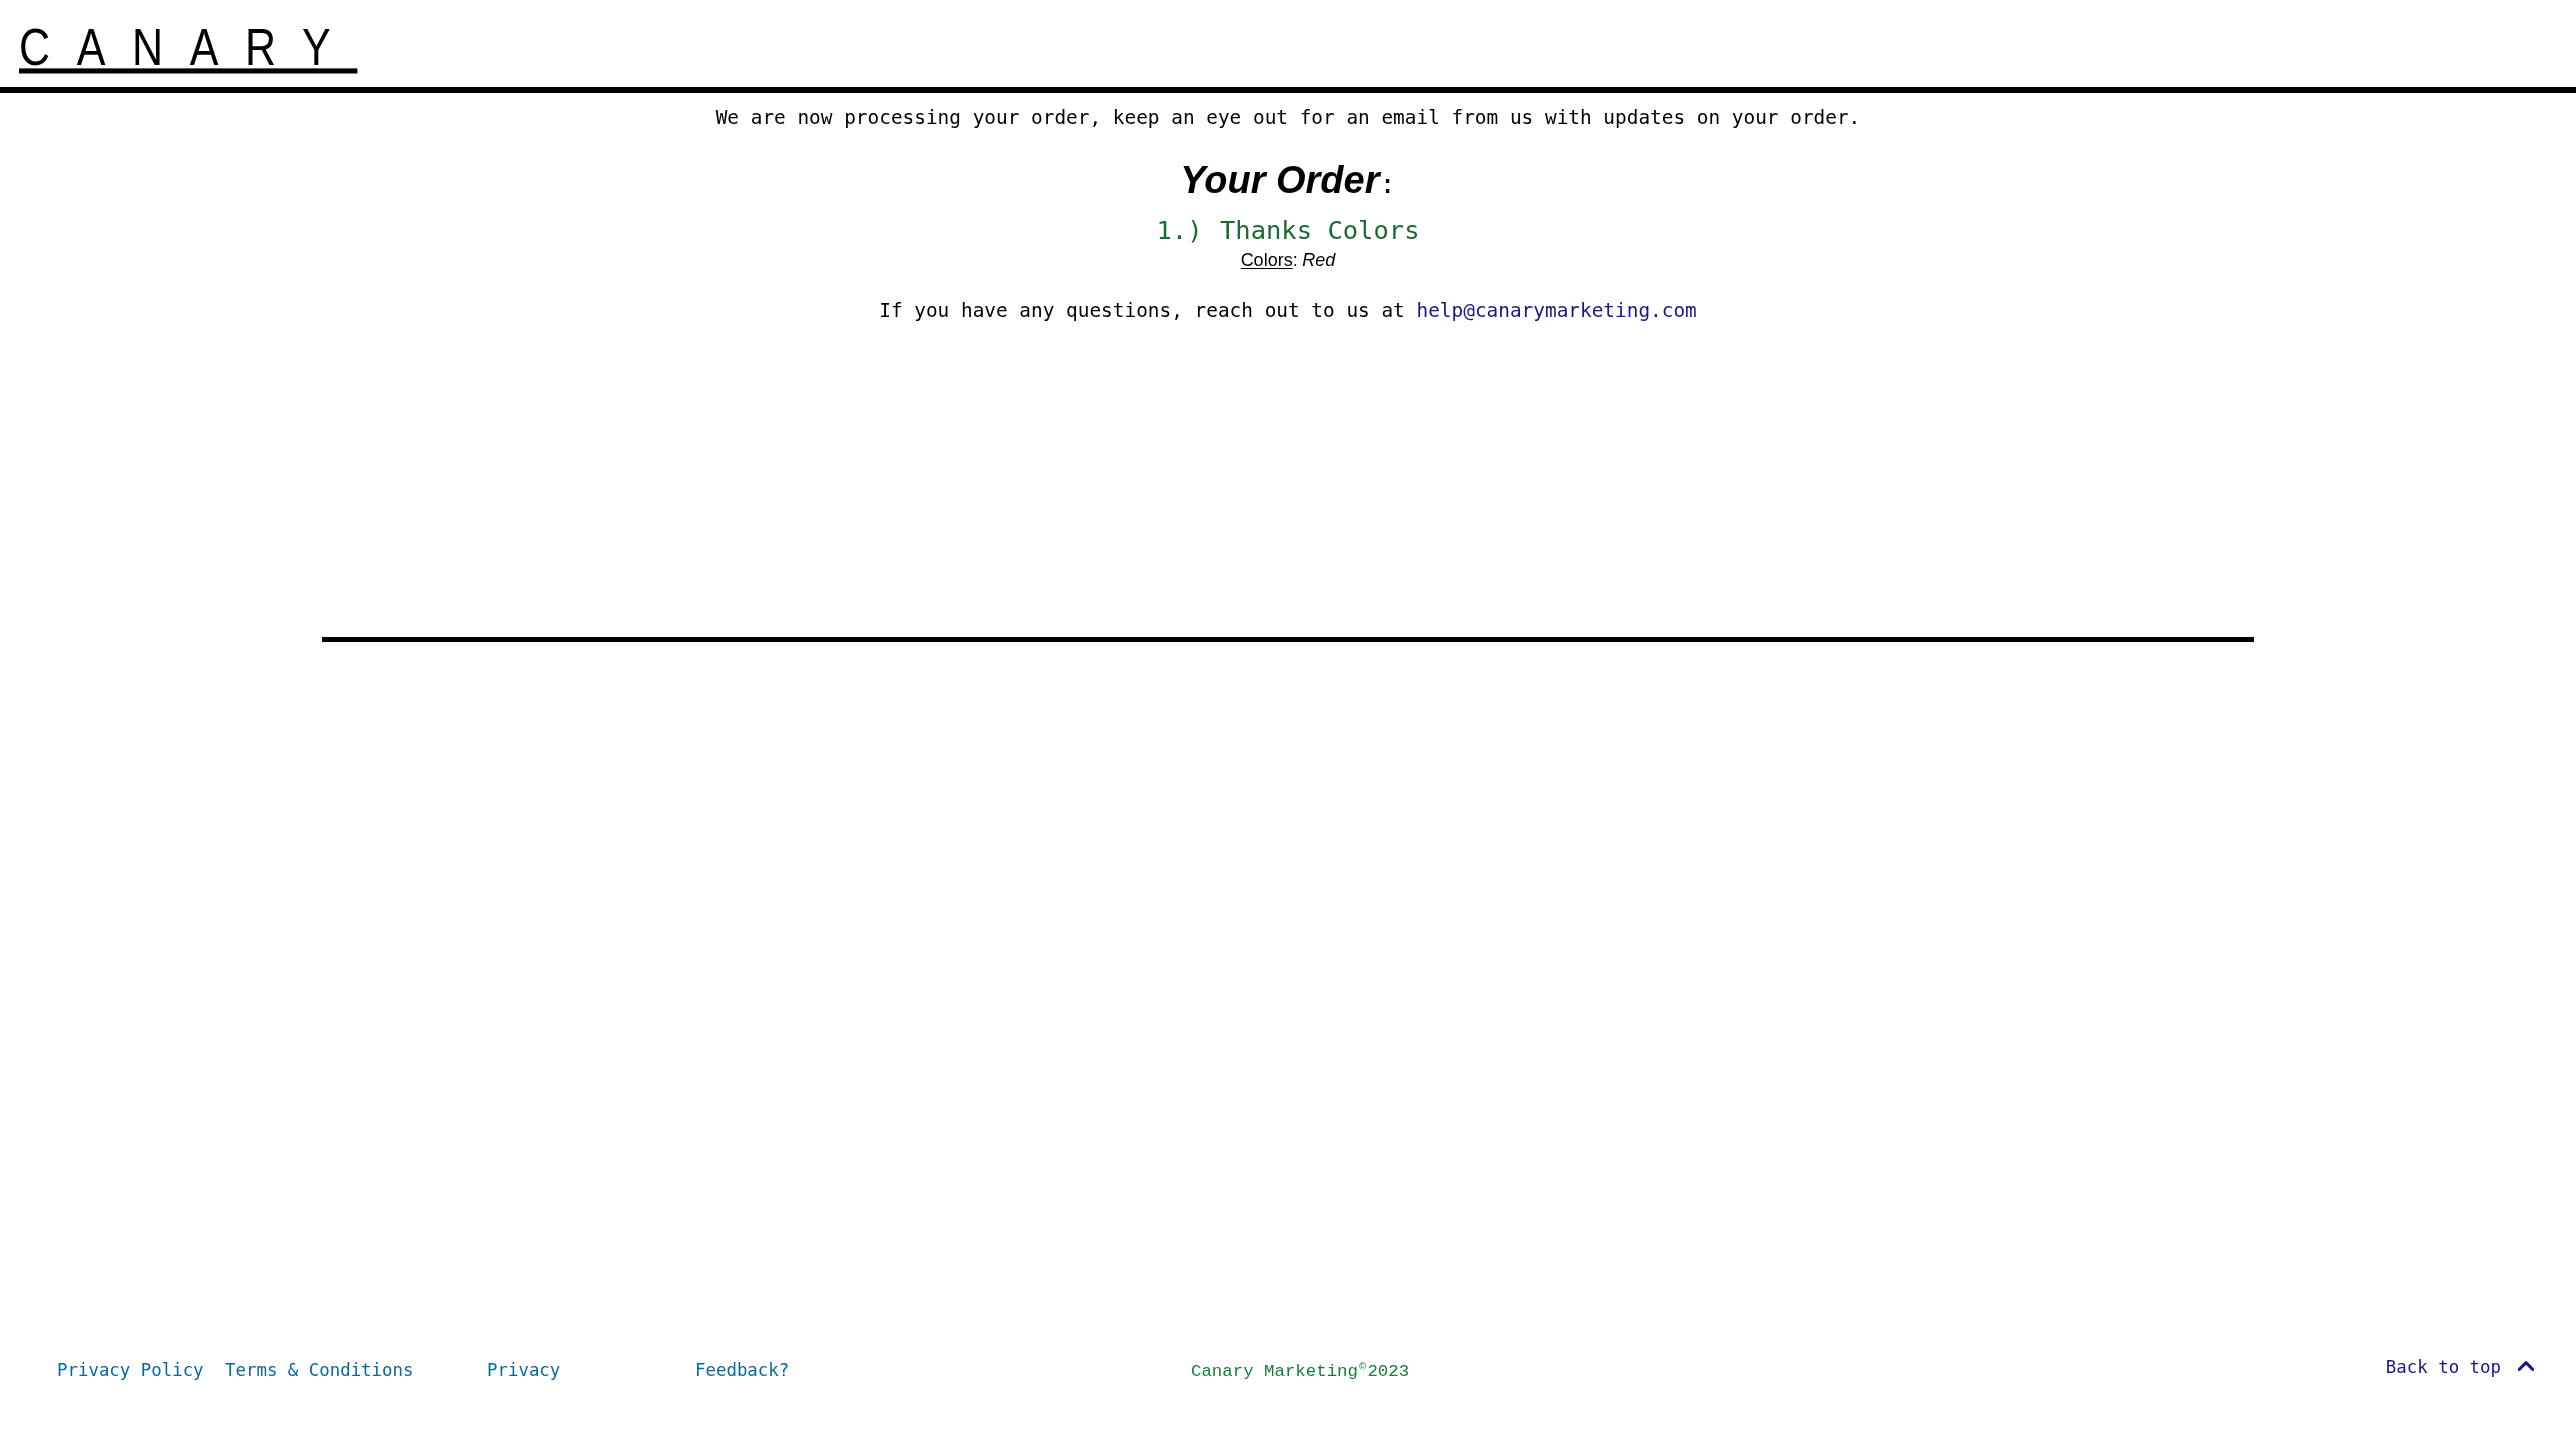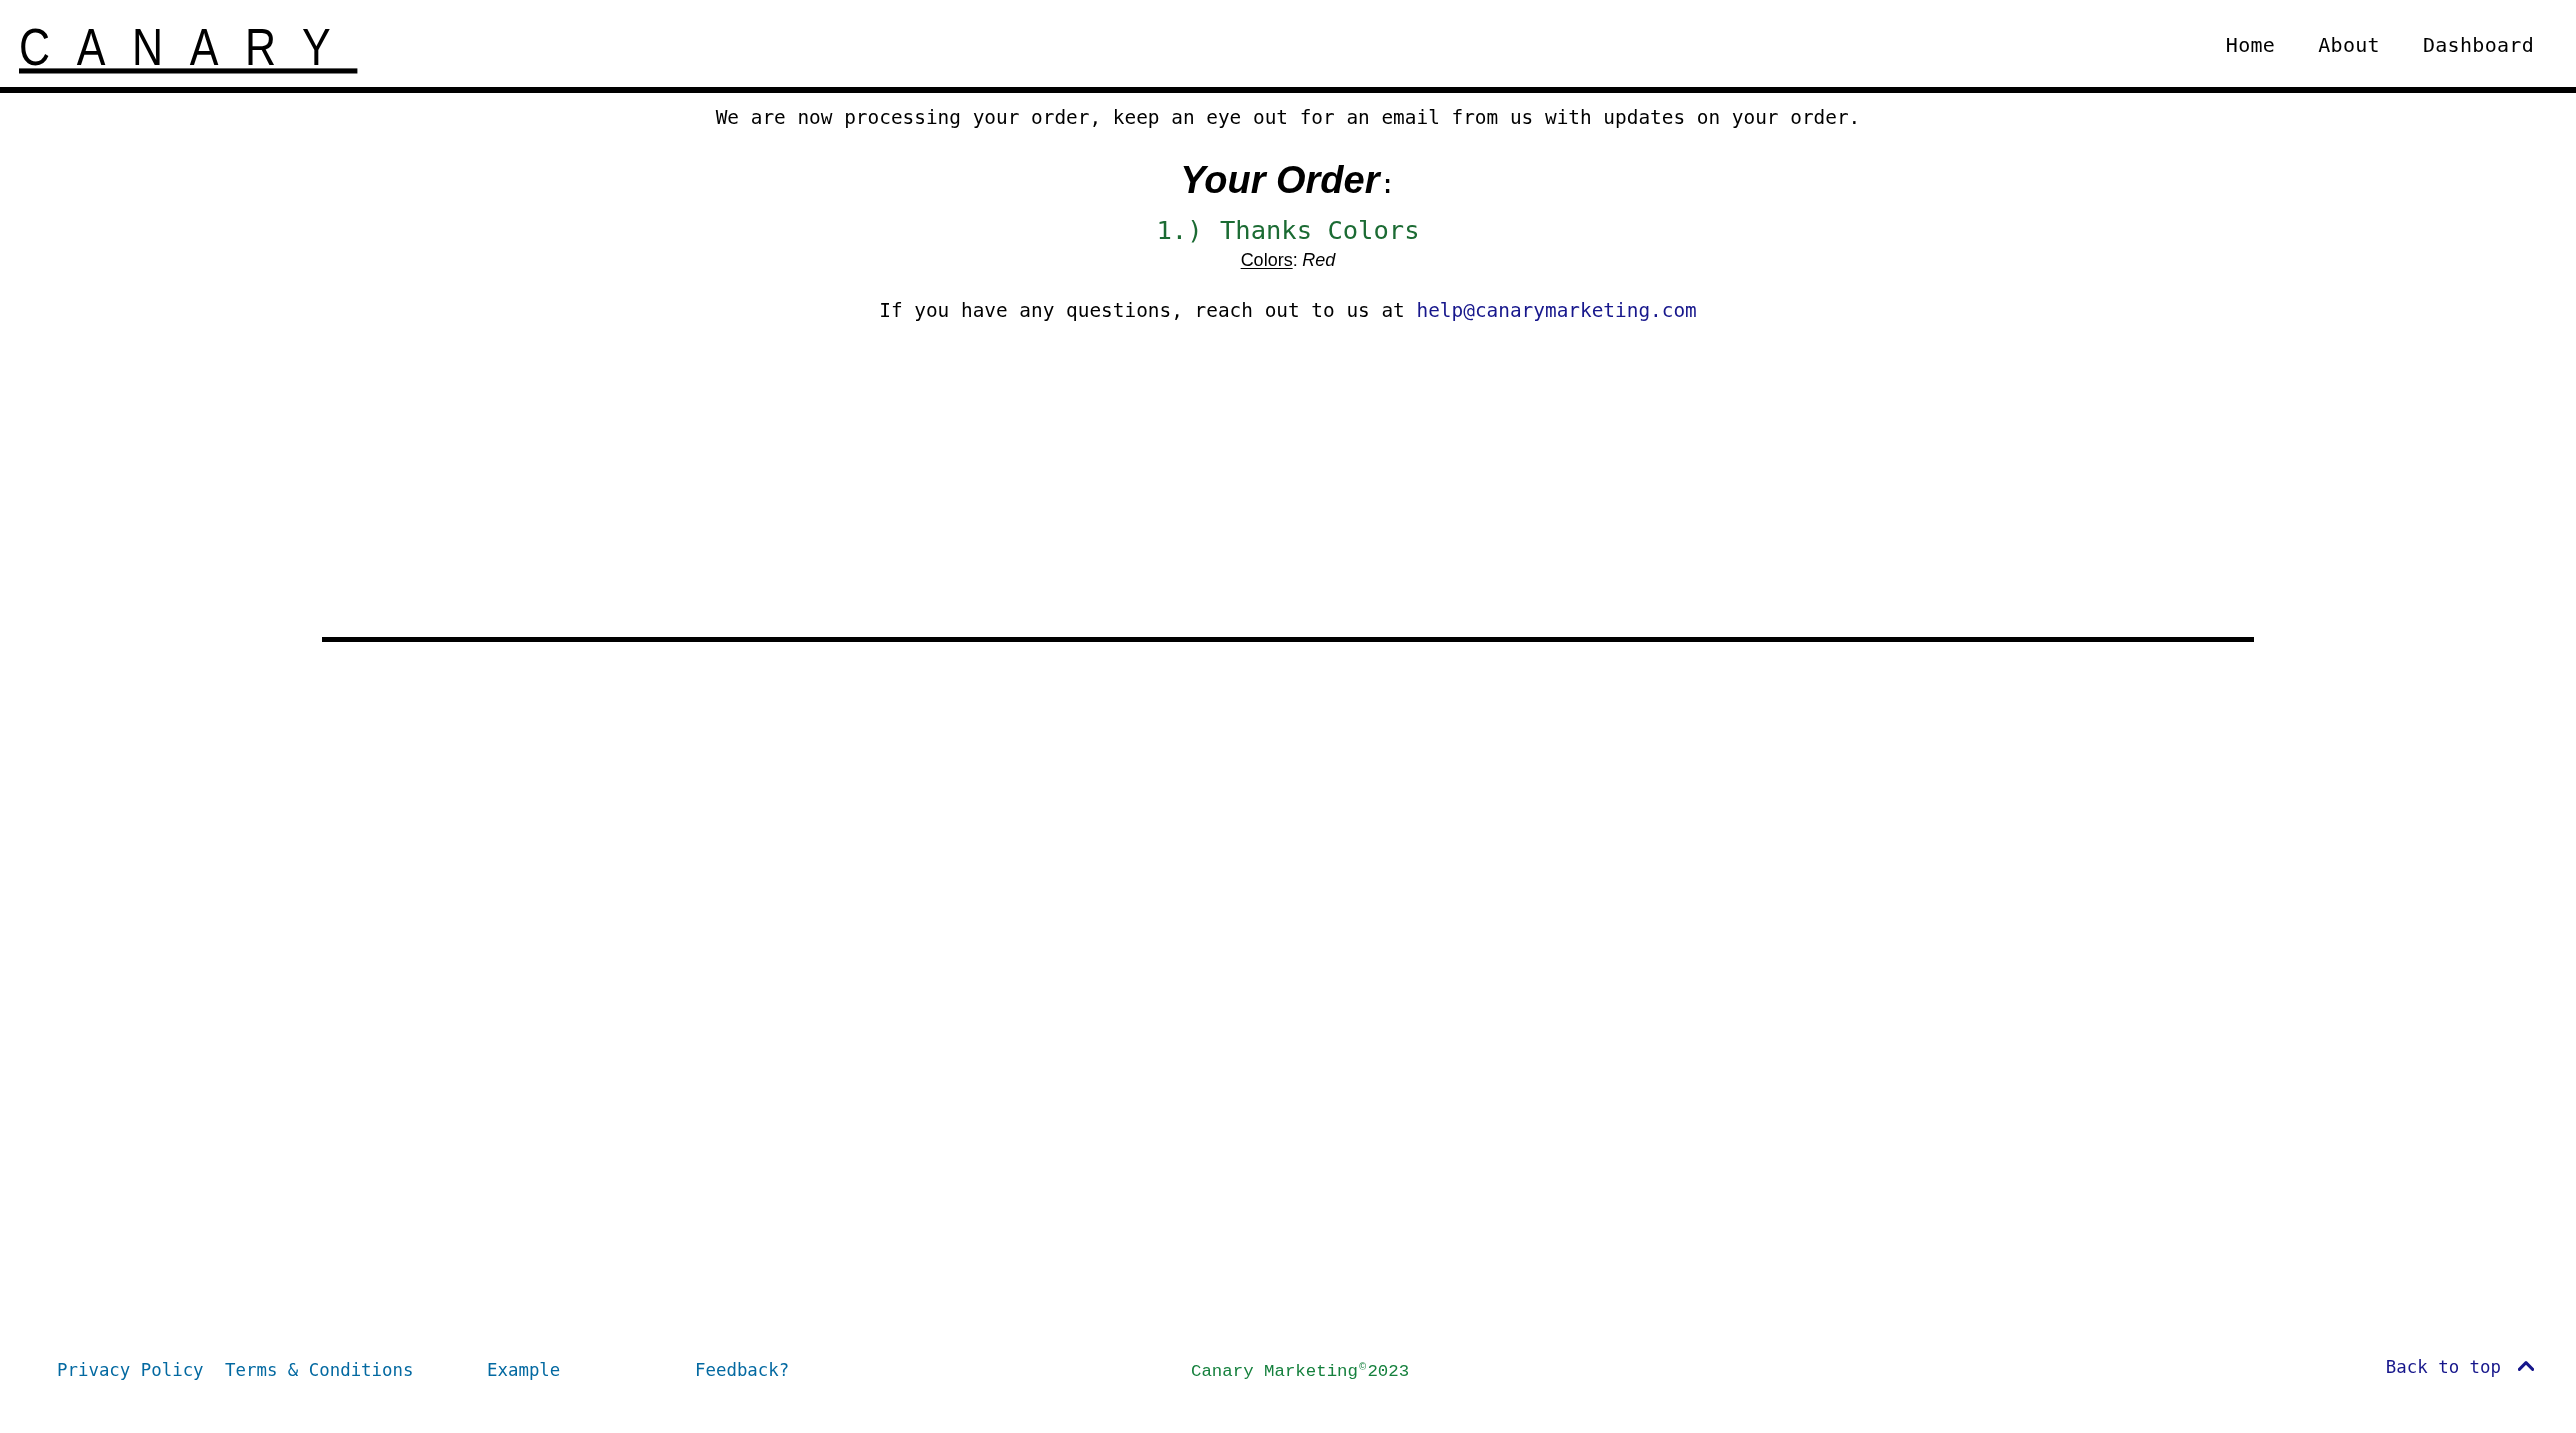--- a/index.html
+++ b/index.html
@@ -275,25 +275,20 @@
     top: -1.3px;
   }
   .chevron-up-icon svg { display: block; }
 </style>
 </head>
 <body>
 
 <header class="site-header">
   <a class="brand-logo" href="#">CANARY</a>
 
-  <nav class="main-nav">
-    <a class="nav-link" href="#">Home</a>
-    <a class="nav-link" href="#">About</a>
-    <a class="nav-link" href="#">Dashboard</a>
-  </nav>
 </header>
 
 <main class="page-main">
 
 
   <p class="processing-note">We are now processing your order, keep an eye out for an email from us with updates on your order.</p>
 
   <h2 class="order-heading"><span>Your Order</span><span class="colon">:</span></h2>
 
   <ol class="order-list">
@@ -307,21 +302,21 @@
 
   <hr class="content-divider">
 </main>
 
 <footer class="site-footer">
   <div class="footer-inner">
 
     <div class="footer-links">
       <a class="footer-link fl-0" href="#">Privacy Policy</a>
       <a class="footer-link fl-1" href="#">Terms &amp; Conditions</a>
-      <a class="footer-link fl-2" href="#">Example</a>
+      <a class="footer-link fl-2" href="#">Privacy</a>
       <a class="footer-link fl-3" href="#">Feedback?</a>
     </div>
 
     <div class="footer-copyright"><span>Canary Marketing</span><span class="copy-mark">©</span><span>2023</span></div>
 
     <a class="back-to-top" href="#">
       <span class="back-to-top-label">Back to top</span>
       <span class="chevron-up-icon">
         <svg width="16" height="12" viewBox="0 0 24 18" aria-hidden="true">
           <path d="M2 14 L12 4 L22 14" fill="none" stroke="#17178C" stroke-width="4.5" stroke-linecap="round" stroke-linejoin="round"></path>

